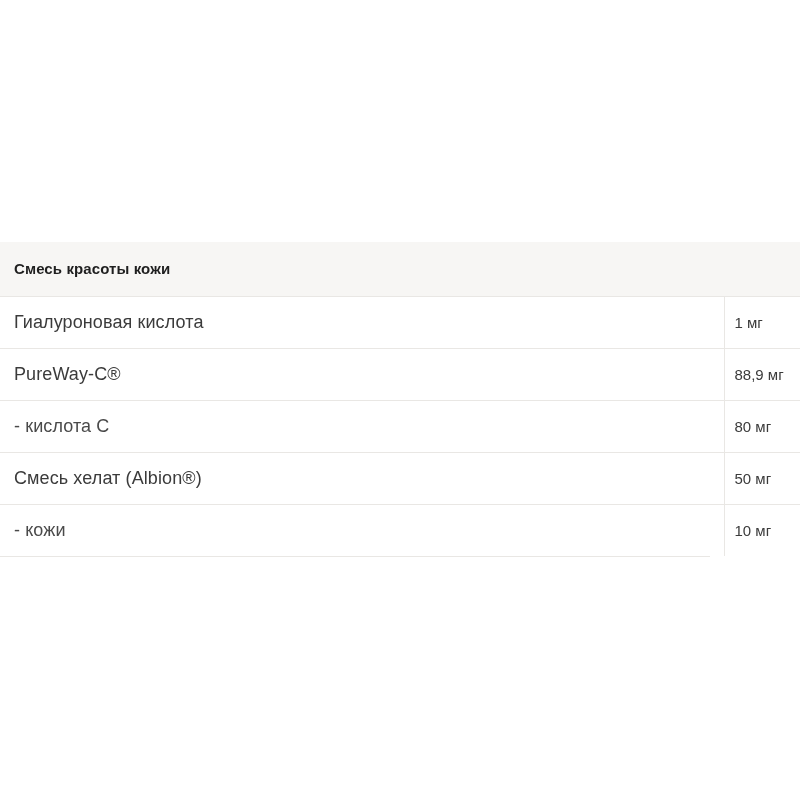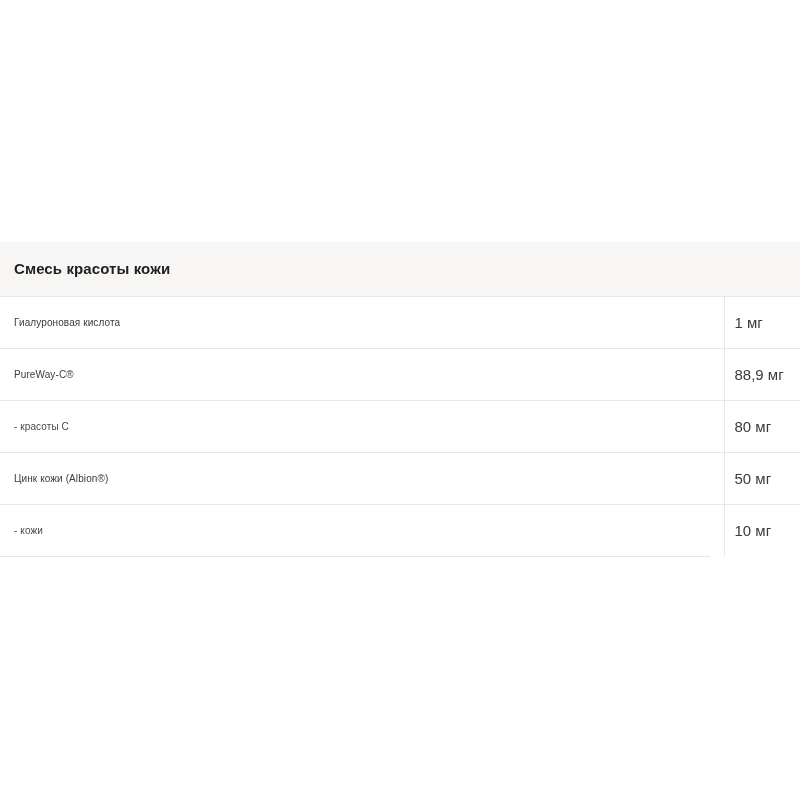--- a/index.html
+++ b/index.html
@@ -41,21 +41,21 @@
     background: #f7f6f4;
     height: 54px;
   }
   .row.body-row {
     background: #ffffff;
     border-top: 1px solid #e9e7e4;
   }
   .cell-name {
     width: 710px;
     padding-left: 14px !important;
-    font-size: 10px;
+    font-size: 18px;
     color: #3b3b3b;
     letter-spacing: 0.1px;
   }
   .cell-name.header-name {
     font-weight: bold;
     font-size: 15px;
     color: #1f1f1f;
   }
   .cell-name.sub {
     color: #4a4a4a;
@@ -97,26 +97,26 @@
         <td class="cell-name">Гиалуроновая кислота</td>
         <td class="cell-amount">1 мг</td>
       </tr>
 
       <tr class="row body-row">
         <td class="cell-name">PureWay-C®</td>
         <td class="cell-amount">88,9 мг</td>
       </tr>
 
       <tr class="row body-row">
-        <td class="cell-name sub">- красоты C</td>
+        <td class="cell-name sub">- кислота C</td>
         <td class="cell-amount">80 мг</td>
       </tr>
 
       <tr class="row body-row">
-        <td class="cell-name">Цинк кожи (Albion®)</td>
+        <td class="cell-name">Смесь хелат (Albion®)</td>
         <td class="cell-amount">50 мг</td>
       </tr>
 
       <tr class="row body-row">
         <td class="cell-name sub">- кожи</td>
         <td class="cell-amount">10 мг</td>
       </tr>
 
     </tbody>
   </table>

